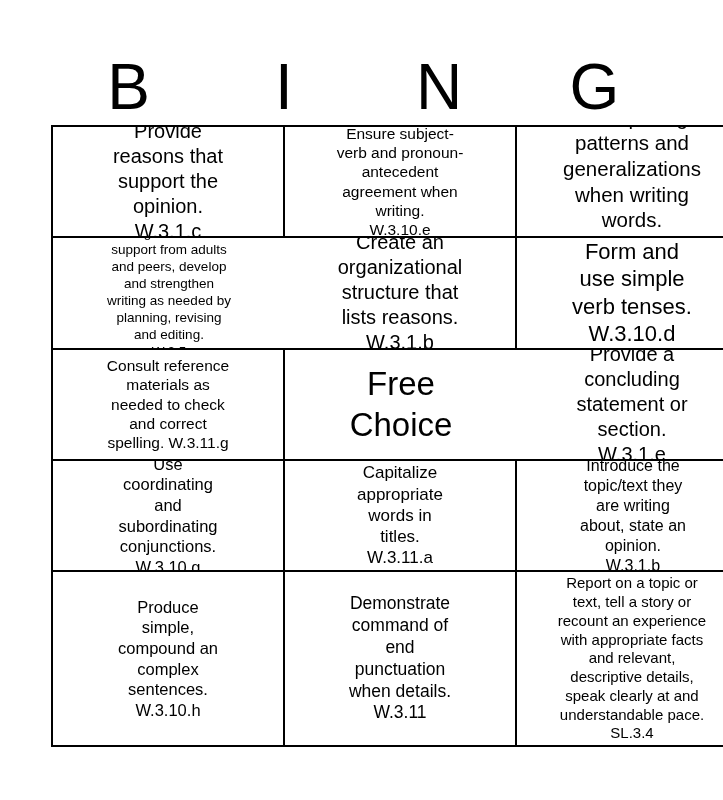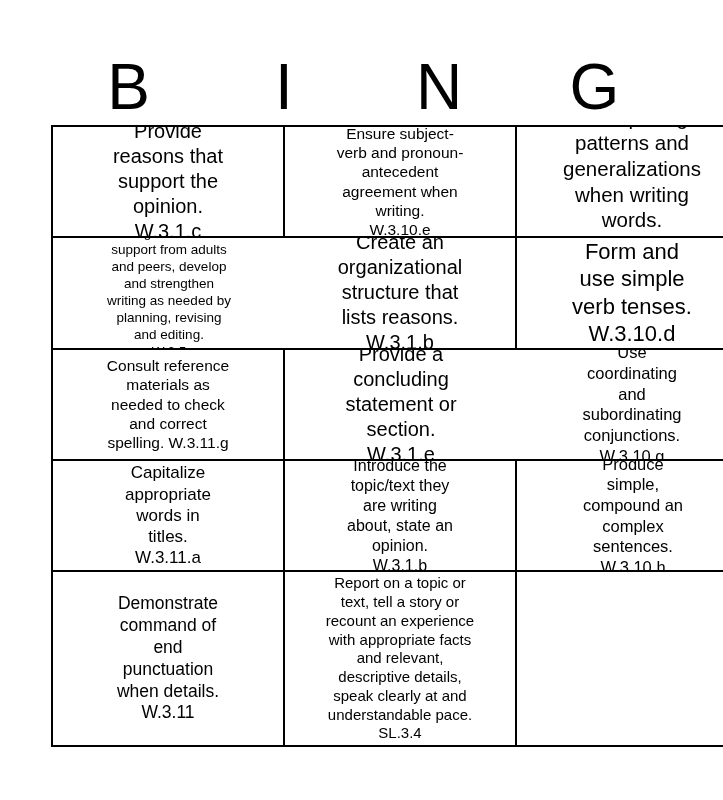--- a/index.html
+++ b/index.html
@@ -124,20 +124,24 @@
 verb tenses.
 W.3.10.d</span>
       </div>
     <div class="cell" style="font-size:15.5px">
         <span class="cell-text">Consult reference
 materials as
 needed to check
 and correct
 spelling. W.3.11.g</span>
       </div>
+    <div class="cell" style="font-size:33px">
+        <span class="cell-text">Free
+Choice</span>
+      </div>
 
     <div class="cell" style="font-size:20px">
         <span class="cell-text">Provide a
 concluding
 statement or
 section.
 W.3.1.e</span>
       </div>
     <div class="cell" style="font-size:16.5px">
         <span class="cell-text">Use

